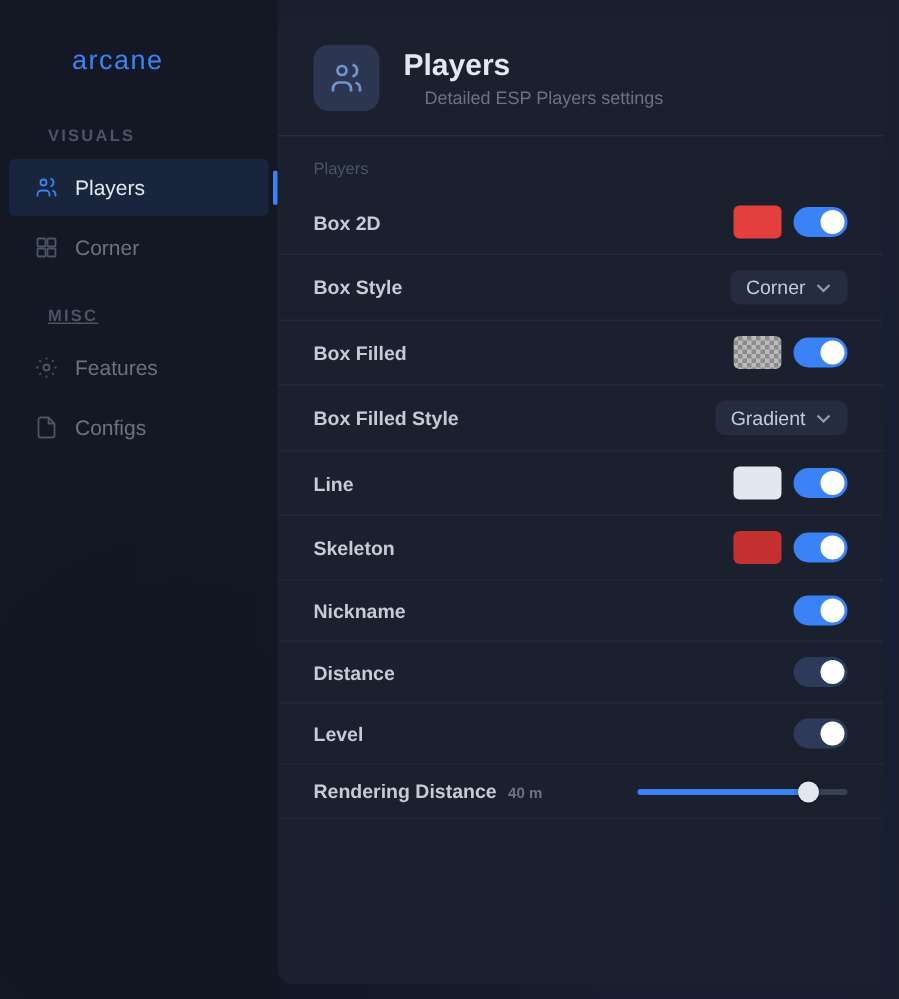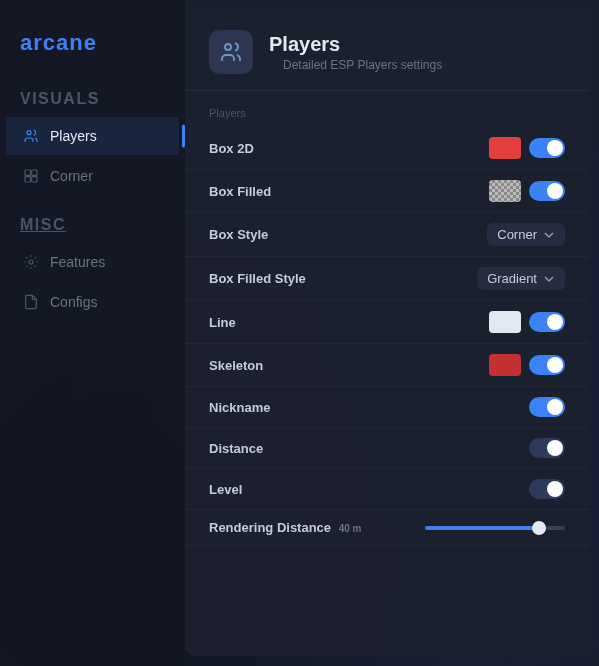--- a/index.html
+++ b/index.html
@@ -38,29 +38,30 @@
       height: 100%;
       background: rgba(20, 24, 36, 0.92);
       display: flex;
       flex-direction: column;
       padding: 20px 0;
       flex-shrink: 0;
     }
 
     .logo {
       padding: 10px 20px 30px 20px;
-      font-size: 22px;
-      font-weight: 700;
+      font-size: 18px;
+      font-weight: 400;
       color: #3b82f6;
       letter-spacing: 1px;
+      margin-left: 28px;
     }
 
     .section-label {
-      padding: 4px 20px 8px 20px;
-      font-size: 16px;
+      padding: 4px 20px 8px 32px;
+      font-size: 11px;
       font-weight: 600;
       color: #4a5568;
       letter-spacing: 1.5px;
       text-transform: uppercase;
     }
 
     .nav-item {
       display: flex;
       align-items: center;
       padding: 10px 16px;
@@ -371,40 +372,40 @@
 
     <div class="settings-row">
       <span class="row-label">Box 2D</span>
       <div class="row-controls">
         <div class="color-swatch" style="background:#e53e3e;"></div>
         <div class="toggle on"></div>
       </div>
     </div>
 
     <div class="settings-row">
-      <span class="row-label">Box Filled</span>
-      <div class="row-controls">
-        <div class="checker-swatch"></div>
-        <div class="toggle on"></div>
-      </div>
-    </div>
-
-    <div class="settings-row">
       <span class="row-label">Box Style</span>
       <div class="row-controls">
         <div class="dropdown">
           <span>Corner</span>
           <svg class="chevron-icon" viewBox="0 0 12 12" fill="none" stroke="currentColor" stroke-width="1.5">
             <polyline points="2,4 6,8 10,4"></polyline>
           </svg>
         </div>
       </div>
     </div>
 
     <div class="settings-row">
+      <span class="row-label">Box Filled</span>
+      <div class="row-controls">
+        <div class="checker-swatch"></div>
+        <div class="toggle on"></div>
+      </div>
+    </div>
+
+    <div class="settings-row">
       <span class="row-label">Box Filled Style</span>
       <div class="row-controls">
         <div class="dropdown">
           <span>Gradient</span>
           <svg class="chevron-icon" viewBox="0 0 12 12" fill="none" stroke="currentColor" stroke-width="1.5">
             <polyline points="2,4 6,8 10,4"></polyline>
           </svg>
         </div>
       </div>
     </div>

